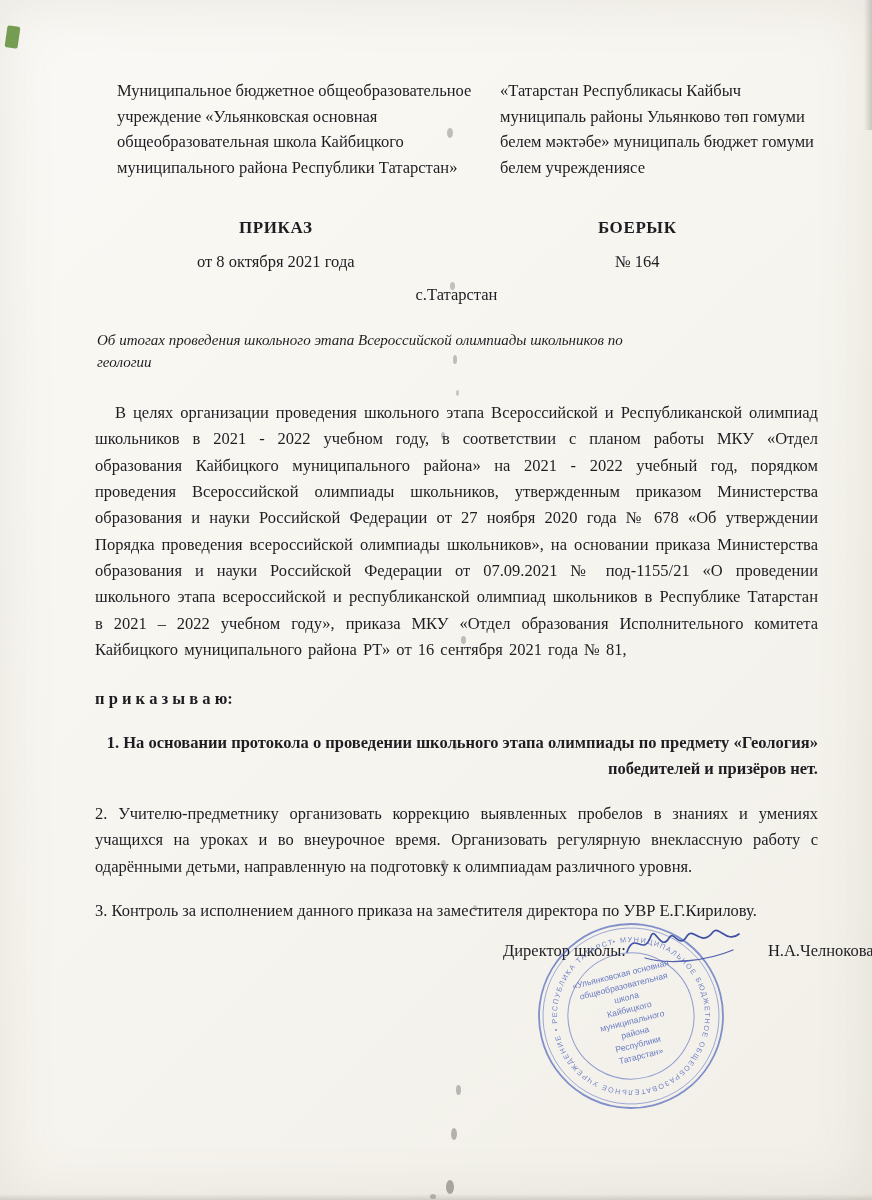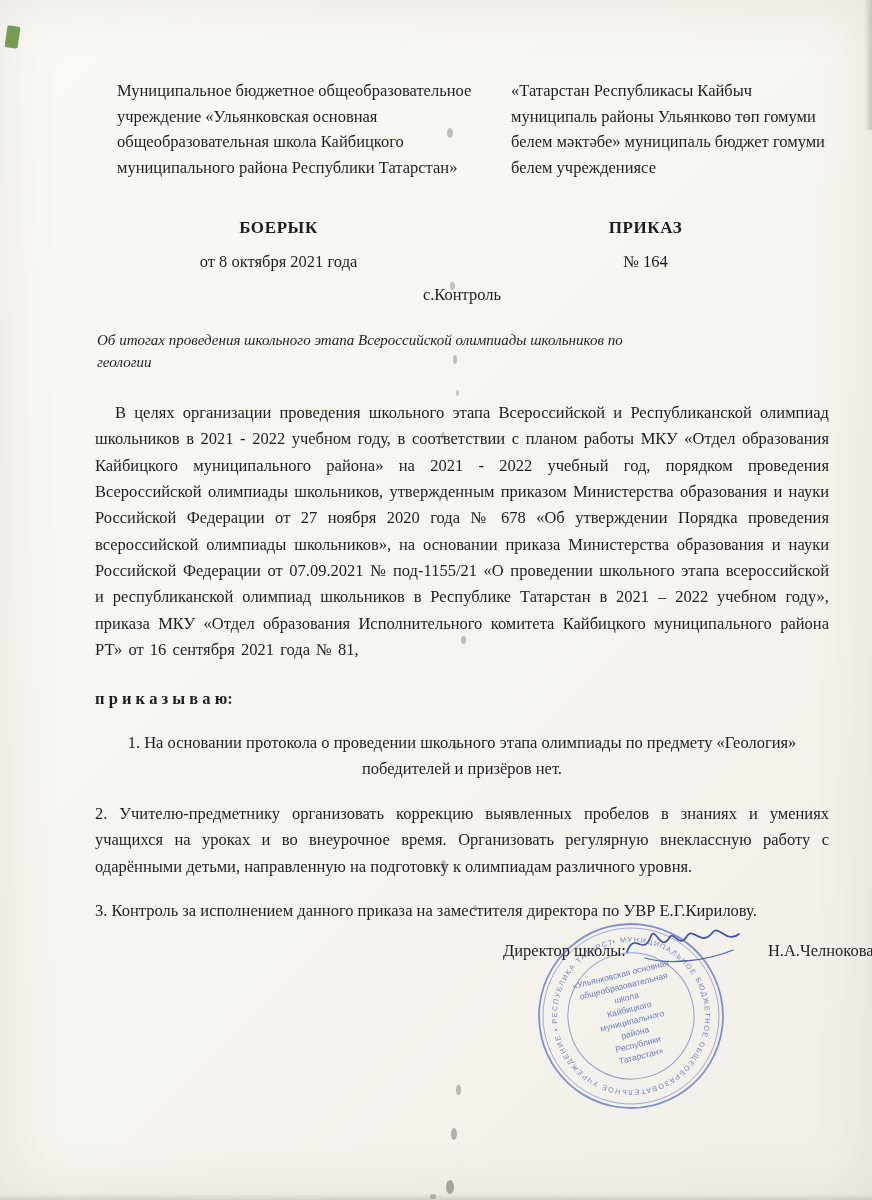--- a/index.html
+++ b/index.html
@@ -11,21 +11,21 @@
     position:relative;
     overflow:hidden;
   }
   .page{
     position:absolute;inset:0;
     background:linear-gradient(135deg,#faf9f5 0%,#f6f4ee 55%,#f1efe8 100%);
     box-shadow:inset 0 0 60px rgba(120,110,90,.12);
   }
   .content{
     position:relative;
-    padding:78px 43px 0 95px;
+    padding:78px 54px 0 95px;
     font-size:16.5px;
     line-height:1.6;
   }
   
   .letterhead{display:flex;align-items:flex-start;}
   .org-left{width:368px;margin-left:22px;line-height:1.55;}
   .org-right{width:318px;margin-left:auto;line-height:1.55;}
   
   .two-col{display:flex;margin-top:34px;}
   .two-col>div{flex:1;text-align:center;}
@@ -40,21 +40,21 @@
     line-height:1.45;
   }
   .preamble{
     margin:26px 0 4px 0;
     text-align:justify;
     text-indent:20px;
     word-spacing:2px;
   }
   .decree{font-weight:bold;margin:22px 0 0 0;}
   .item{margin:18px 0 0 0;text-align:justify;}
-  .item.first{text-align:center;}
+  .item.first{text-align:right;font-weight:bold;}
   
   .sig-row{
     display:flex;align-items:flex-end;
     margin:14px 0 0 408px;
     position:relative;
     white-space:nowrap;
     justify-content:space-between;
   }
   .sig-name{margin-left:142px;}
   .sig-scribble{
@@ -107,30 +107,30 @@
   <div class="speck" style="left:430px;top:1194px;width:6px;height:5px;opacity:.30;"></div>
 
   <div class="content">
 
     <div class="letterhead">
       <div class="org-left">Муниципальное бюджетное общеобразовательное учреждение «Ульянковская основная общеобразовательная школа Кайбицкого муниципального района Республики Татарстан»</div>
       <div class="org-right">«Татарстан Республикасы  Кайбыч муниципаль районы Ульянково төп  гомуми   белем  мәктәбе» муниципаль бюджет гомуми белем учреждениясе</div>
     </div>
 
     <div class="two-col">
+      <div class="order-title">ПРИКАЗ</div>
       <div class="order-title">БОЕРЫК</div>
-      <div class="order-title">ПРИКАЗ</div>
     </div>
 
     <div class="two-col date-row">
       <div>от  8 октября 2021 года</div>
       <div>№ 164</div>
     </div>
 
-    <div class="place-line">с.Контроль</div>
+    <div class="place-line">с.Татарстан</div>
 
     <div class="subject">Об итогах проведения школьного этапа Всероссийской олимпиады школьников по геологии</div>
 
     <p class="preamble">В целях организации проведения школьного этапа Всероссийской и Республиканской олимпиад школьников в 2021 - 2022 учебном году, в соответствии с планом работы МКУ «Отдел образования Кайбицкого  муниципального района» на 2021 - 2022 учебный год, порядком проведения Всероссийской олимпиады школьников, утвержденным приказом Министерства образования и науки Российской Федерации от 27 ноября 2020 года № 678 «Об утверждении Порядка проведения всероссийской олимпиады школьников», на основании приказа Министерства образования и науки Российской Федерации от 07.09.2021 № под-1155/21     «О проведении школьного этапа всероссийской и республиканской олимпиад школьников в Республике Татарстан в 2021 – 2022 учебном году», приказа МКУ «Отдел образования Исполнительного комитета Кайбицкого муниципального района РТ» от 16 сентября 2021 года № 81,</p>
 
     <p class="decree">п р и к а з ы в а ю:</p>
 
     <p class="item first">1.   На основании протокола о проведении школьного этапа олимпиады по предмету «Геология» победителей и призёров нет.</p>
     <p class="item">2. Учителю-предметнику организовать коррекцию выявленных пробелов в знаниях и умениях учащихся на уроках и во внеурочное время.   Организовать регулярную внеклассную работу с одарёнными детьми, направленную на подготовку к олимпиадам различного уровня.</p>
     <p class="item">3. Контроль за исполнением данного приказа  на заместителя  директора по УВР Е.Г.Кирилову.</p>

